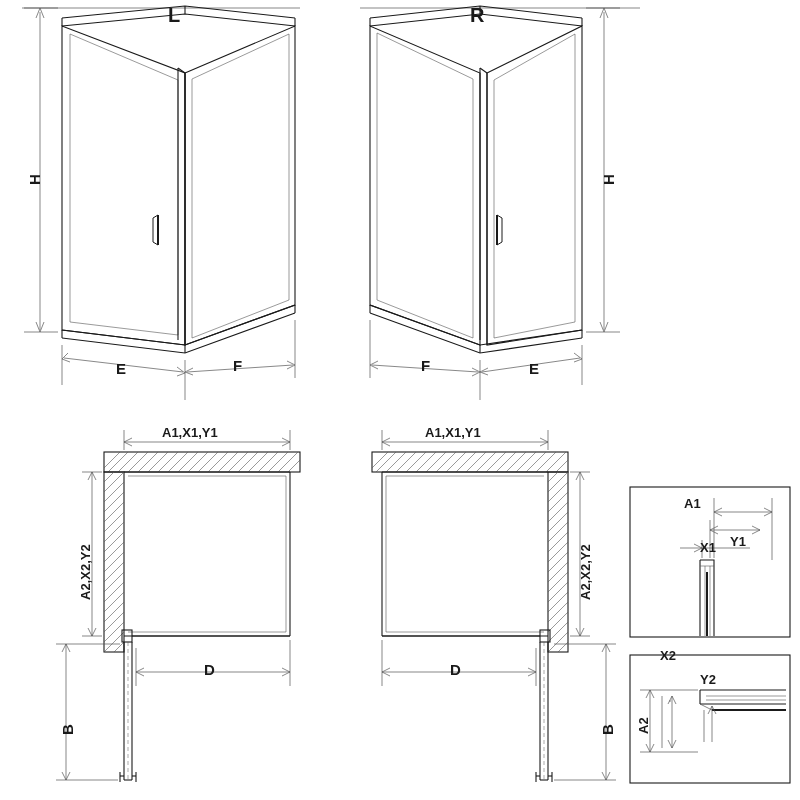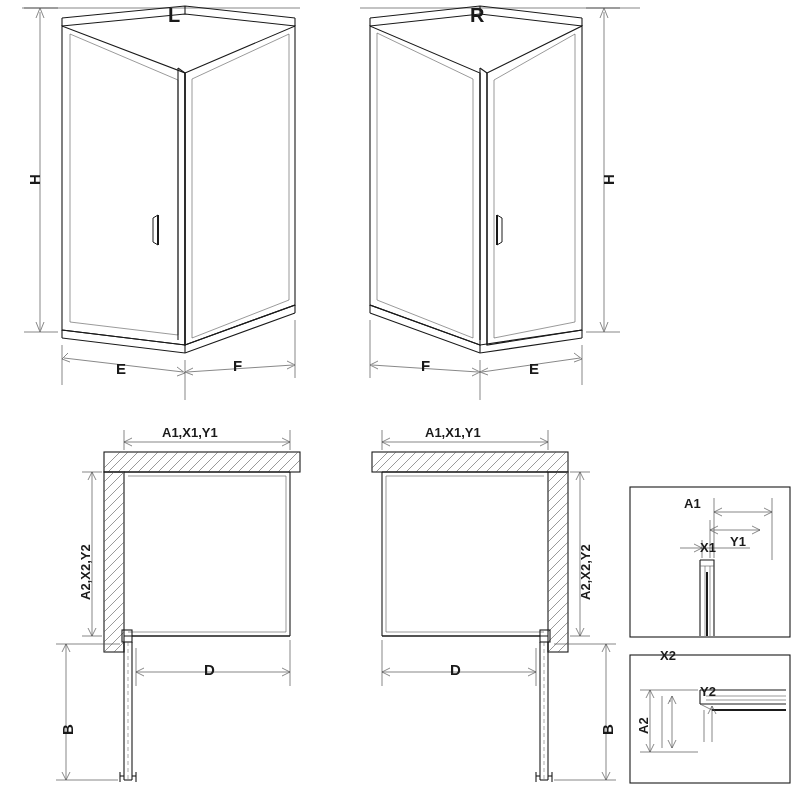--- a/index.html
+++ b/index.html
@@ -382,15 +382,15 @@
 
   <div class="lbl lbl-med rot" style="left:59px;top:735px;">B</div>
   <div class="lbl lbl-med rot" style="left:599px;top:735px;">B</div>
 
   <div class="lbl lbl-sm" style="left:684px;top:496px;">A1</div>
   <div class="lbl lbl-sm" style="left:700px;top:516px;margin-top:24px;">X1</div>
   <div class="lbl lbl-sm" style="left:690px;top:534px;margin-left:40px;">Y1</div>
 
   <div class="lbl lbl-sm rot" style="left:636px;top:734px;">A2</div>
   <div class="lbl lbl-sm" style="left:660px;top:648px;">X2</div>
-  <div class="lbl lbl-sm" style="left:700px;top:672px;margin-top:12px;">Y2</div>
+  <div class="lbl lbl-sm" style="left:700px;top:672px;">Y2</div>
 
 </div>
 
 </body></html>

